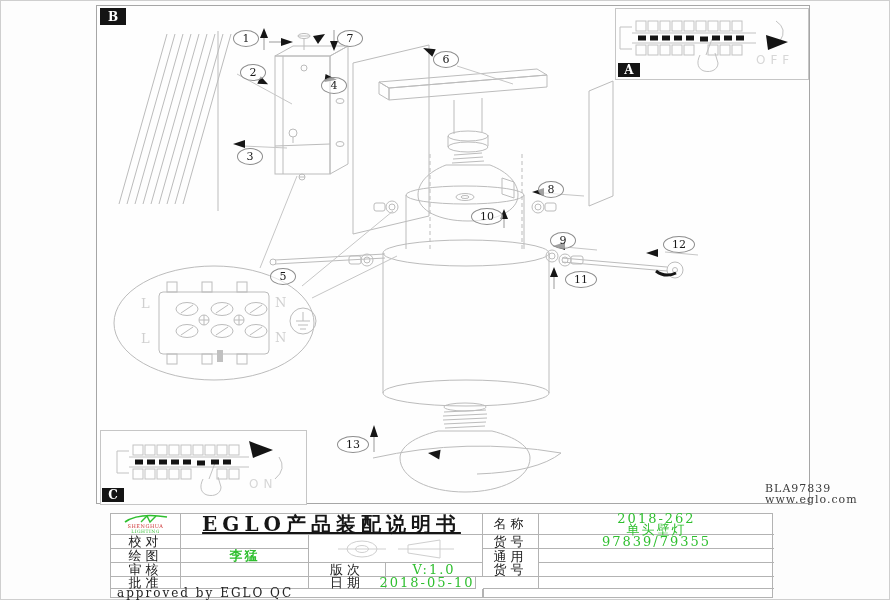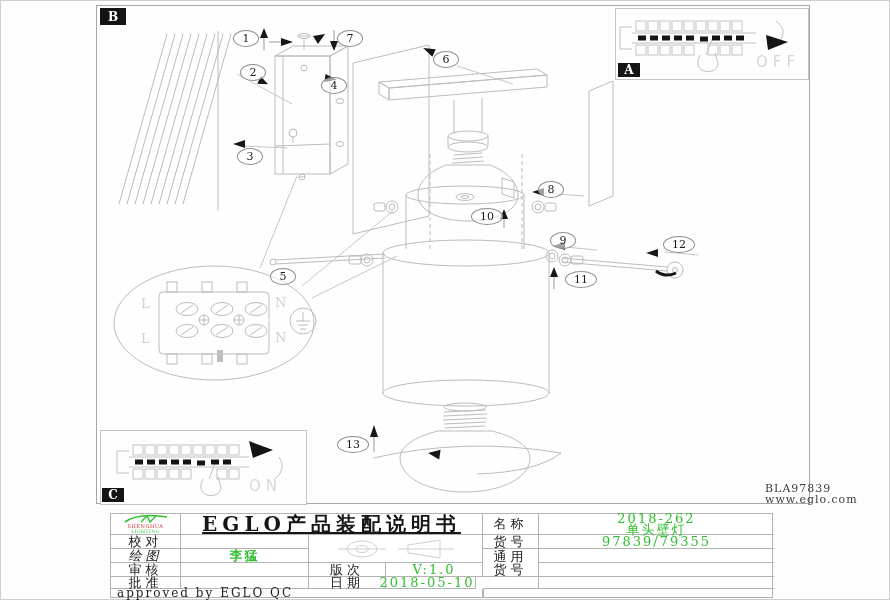--- a/index.html
+++ b/index.html
@@ -7,21 +7,21 @@
         font-family:"DejaVu Serif","Liberation Serif",serif;}
   #frame{position:absolute;left:0;top:0;right:0;bottom:0;border:1px solid #cfcfcf;pointer-events:none;}
   
   #draw{position:absolute;left:96px;top:5px;width:712px;height:497px;border:1px solid #a6a6a6;background:#fefefe;}
   .blacktag{position:absolute;background:#141414;color:#ffffff;font-weight:bold;font-size:12px;
             display:flex;align-items:center;justify-content:center;}
   
   .inset{position:absolute;border:1px solid #c6c6c6;background:#fefefe;}
   #insetA{left:615px;top:8px;width:192px;height:70px;}
   #insetC{left:100px;top:430px;width:205px;height:73px;}
-  .state-word{position:absolute;color:#d7d7d7;font-size:15px;letter-spacing:5px;font-family:"DejaVu Sans","Liberation Sans",sans-serif;}
+  .state-word{position:absolute;color:#d7d7d7;font-size:12px;letter-spacing:5px;font-family:"DejaVu Sans","Liberation Sans",sans-serif;}
   
   .callout{position:absolute;height:15px;border:1px solid #8d8d8d;border-radius:50%;
            display:flex;align-items:center;justify-content:center;font-size:11px;color:#1a1a1a;
            background:rgba(255,255,255,.6);}
   
   #blacode{position:absolute;left:668px;top:477px;font-size:11px;color:#3c3c3c;letter-spacing:1px;line-height:11px;}
   #a5note{position:absolute;left:96px;top:502px;width:712px;text-align:center;font-size:11px;color:#2e2e2e;letter-spacing:1px;}
   
   #tblock{position:absolute;left:110px;top:513px;width:663px;height:85px;border:1px solid #b3b3b3;box-sizing:border-box;background:#fff;}
   .cell{position:absolute;box-sizing:border-box;border-right:1px solid #b3b3b3;border-bottom:1px solid #b3b3b3;
@@ -360,21 +360,21 @@
 
     <div class="cell logo-wrap" style="left:0;top:0;width:70px;height:21px;">
       <svg width="46" height="10" viewBox="0 0 46 10">
         <path d="M2,8 C12,1 26,0 44,3" stroke="#2fbf2f" fill="none" stroke-width="1.6"></path>
         <path d="M18,8 L24,2 L27,8 L33,2" stroke="#2fbf2f" fill="none" stroke-width="1.4"></path>
       </svg>
       <div class="logo-red">SHENGHUA</div>
       <div class="logo-green">LIGHTING</div>
     </div>
     <div class="cell lbl" style="left:0;top:21px;width:70px;height:14px;">校对</div>
-    <div class="cell lbl" style="left:0;top:35px;width:70px;height:14px;font-style:italic;">绘图</div>
+    <div class="cell lbl" style="left:0;top:35px;width:70px;height:14px;">绘图</div>
     <div class="cell lbl" style="left:0;top:49px;width:70px;height:14px;">审核</div>
     <div class="cell lbl" style="left:0;top:63px;width:70px;height:12px;">批准</div>
 
     <div class="cell big-title" style="left:70px;top:0;width:302px;height:21px;text-decoration:underline;">EGLO产品装配说明书</div>
     <div class="cell" style="left:70px;top:21px;width:128px;height:14px;"></div>
     <div class="cell green gval" style="left:70px;top:35px;width:128px;height:14px;font-weight:bold;">李猛</div>
     <div class="cell" style="left:70px;top:49px;width:128px;height:14px;"></div>
     <div class="cell" style="left:70px;top:63px;width:128px;height:12px;"></div>
     <div class="cell" style="left:198px;top:21px;width:174px;height:28px;">
       <svg width="120" height="26" viewBox="0 0 120 26">

